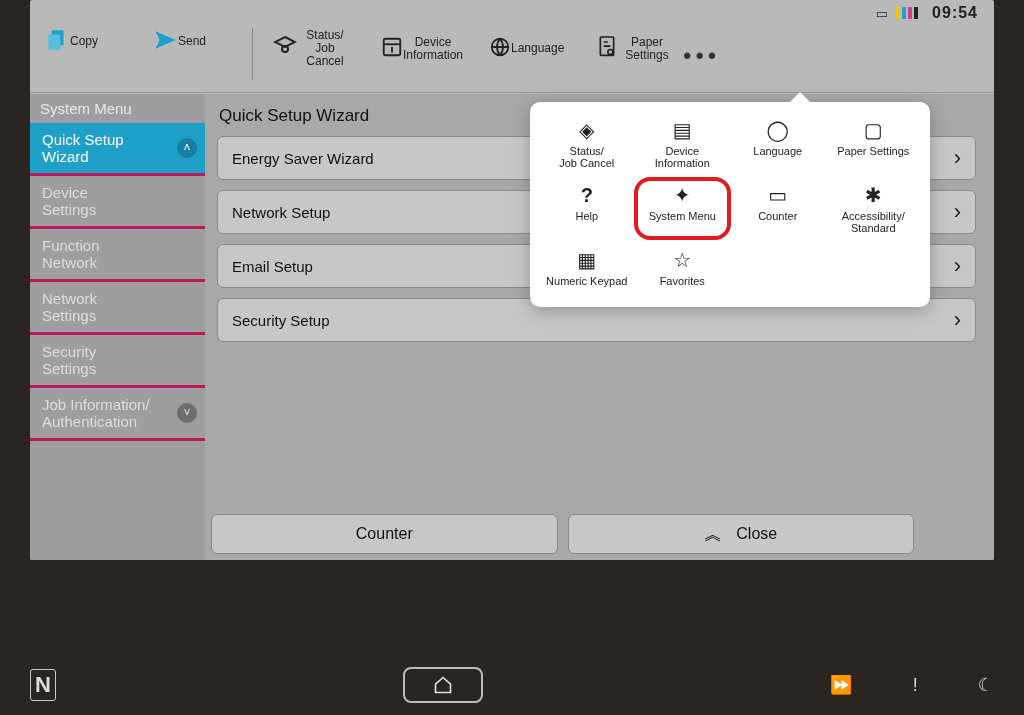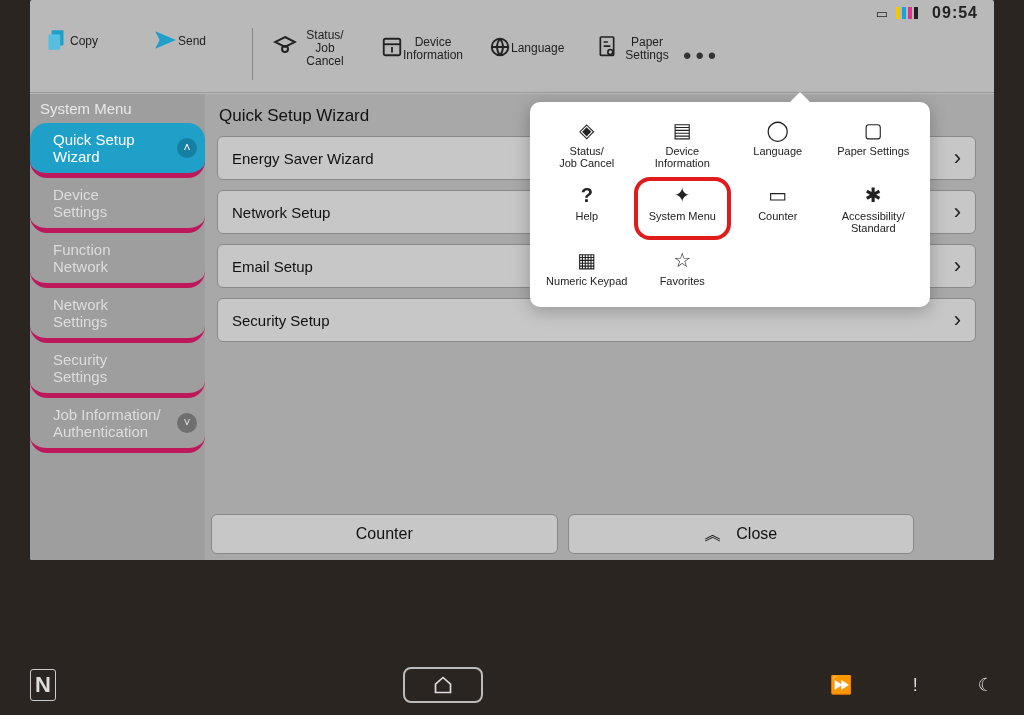--- a/index.html
+++ b/index.html
@@ -20,21 +20,21 @@
   .tb-item { display: flex; align-items: center; width: 80px; cursor: pointer; }
   .tb-item .ico { height: 28px; display: flex; align-items: center; justify-content: center; color: #222; }
   .tb-item .lbl { font-size: 12px; text-align: center; line-height: 1.1; margin-top: 3px; color: #222;}
   .tb-item.copy .ico, .tb-item.send .ico { color: #1fa0c9; }
   .dots { font-size: 24px; letter-spacing: 4px; margin-left: 6px; margin-top: 16px; cursor: pointer; color: #333;}
 
   
   .main { position: absolute; top: 94px; left: 0; right: 0; bottom: 0; display: flex; }
   .sidebar { width: 175px; background: #9e9e9e; display: flex; flex-direction: column; }
   .sidebar .title { color: #e9e9e9; font-size: 15px; padding: 6px 10px; }
-  .sb-item { color: #ddd; font-size: 15px; padding: 8px 23px; border-bottom: 5px solid #be185d; position: relative; cursor: pointer; border-radius: 17px; }
+  .sb-item { color: #ddd; font-size: 15px; padding: 8px 12px; border-bottom: 3px solid #be185d; position: relative; cursor: pointer; }
   .sb-item.active { background: #1fa0c9; color: #fff; }
   .sb-item .chev { position: absolute; right: 8px; top: 50%; transform: translateY(-50%); width: 20px; height: 20px; border-radius: 50%; background: #6f6f6f; color: #ddd; display: flex; align-items: center; justify-content: center; font-size: 12px;}
   .sb-item.active .chev { background: #1580a2; color: #fff;}
 
   .content { flex: 1; background: #a8a8a8; position: relative; padding: 8px 18px 0 12px; }
   .content h2 { font-size: 17px; font-weight: normal; color: #111; margin: 4px 0 10px 2px; }
   .row { background: #c7c7c7; border: 1px solid #8a8a8a; border-radius: 6px; height: 44px; display: flex; align-items: center; padding: 0 14px; margin-bottom: 10px; cursor: pointer; position: relative; color: #111; font-size: 15px;}
   .row .arrow { position: absolute; right: 14px; font-size: 22px; color: #222; }
 
   

